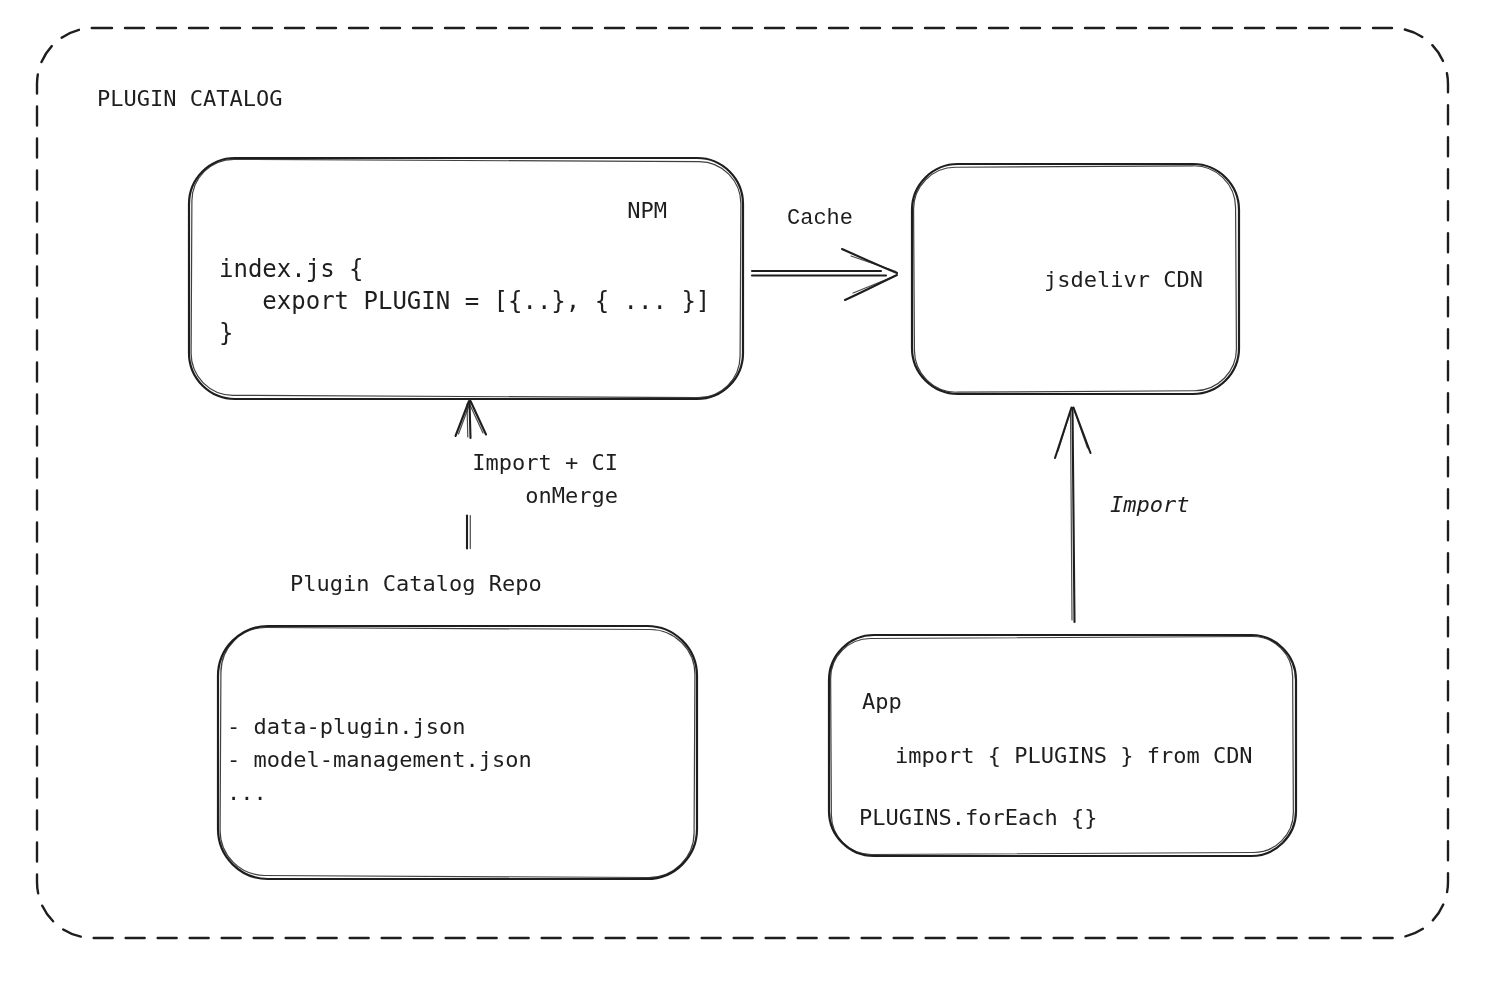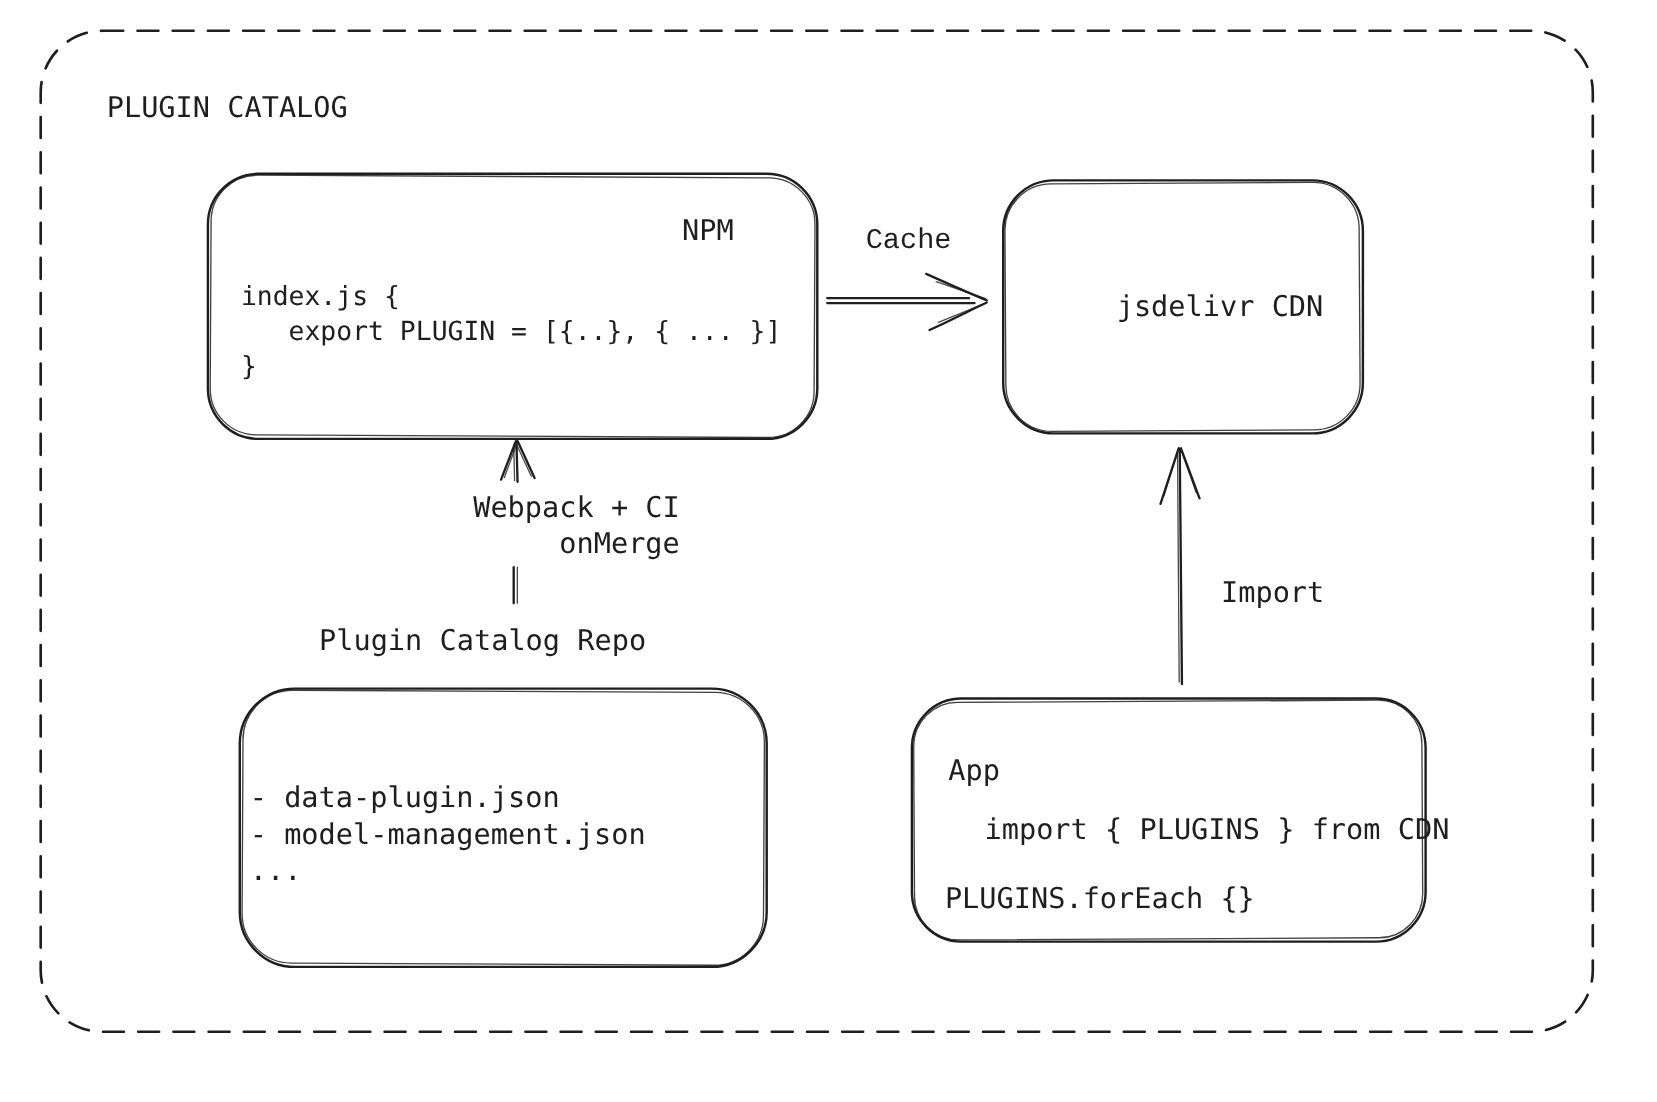--- a/index.html
+++ b/index.html
@@ -27,21 +27,21 @@
     fill: none;
     stroke: #1e1e1e;
     stroke-linecap: round;
   }
   .box-main { stroke-width: 2.2; }
   .box-echo { stroke-width: 1.2; opacity: 0.85; }
   .arrow-main { stroke-width: 2.1; }
   .arrow-echo { stroke-width: 1.2; opacity: 0.8; }
   .t {
     position: absolute;
-    font-size: 26px;
+    font-size: 22px;
     line-height: 33px;
     white-space: pre;
     color: #1e1e1e;
   }
   .center { text-align: right; }
   .code { font-size: 24px; }
 </style>
 </head>
 <body>
 
@@ -106,25 +106,25 @@
 
   <div class="t" style="left:97px; top:82px;">PLUGIN CATALOG</div>
 
   <div class="t center" style="left:187px; top:194px; width:480px;">NPM</div>
   <div class="t code" style="left:219px; top:253px; line-height:32px;"><span>index.js {</span><br><span>   export PLUGIN = [{..}, { ... }]</span><br><span>}</span></div>
 
   <div class="t" style="left:787px; top:202px;font-family:Liberation Mono, monospace;">Cache</div>
 
   <div class="t center" style="left:912px; top:263px; width:291px;">jsdelivr CDN</div>
 
-  <div class="t center" style="left:318px; top:446px; width:300px;"><span>Webpack + CI</span><br><span>onMerge</span></div>
+  <div class="t center" style="left:318px; top:446px; width:300px;"><span>Import + CI</span><br><span>onMerge</span></div>
 
   <div class="t" style="left:290px; top:567px;">Plugin Catalog Repo</div>
 
   <div class="t" style="left:227px; top:710px;"><span>- data-plugin.json</span><br><span>- model-management.json</span><br><span>...</span></div>
 
   <div class="t" style="left:862px; top:685px;">App</div>
   <div class="t" style="left:859px; top:739px;margin-left:36px;">import { PLUGINS } from CDN</div>
   <div class="t" style="left:859px; top:801px;">PLUGINS.forEach {}</div>
 
-  <div class="t" style="left:1110px; top:523px;">Import</div>
+  <div class="t" style="left:1110px; top:488px;font-style:italic;">Import</div>
 
 </div>
 
 </body></html>

